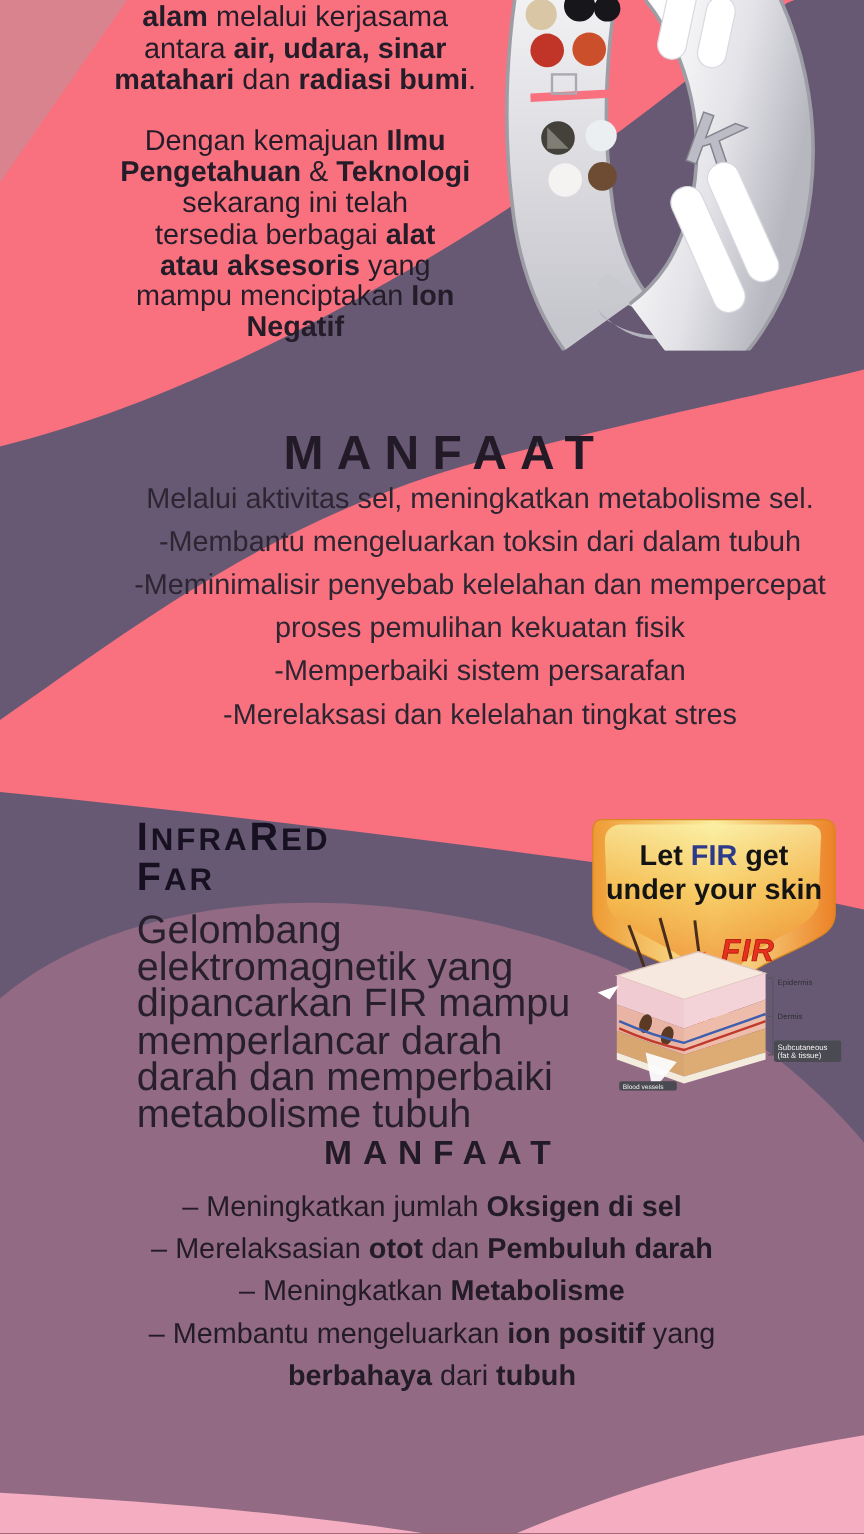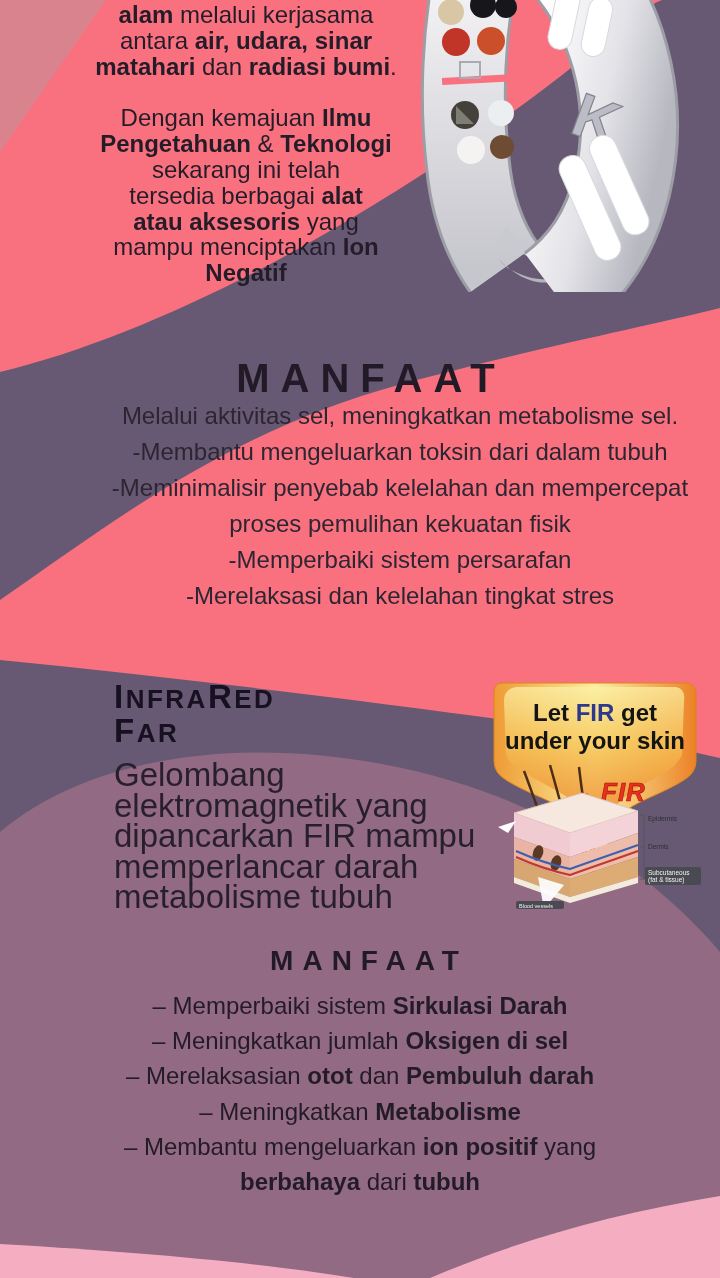--- a/index.html
+++ b/index.html
@@ -137,20 +137,21 @@
 
   <div id="fir-title" class="abs">
     <div class="line seg"><span>I</span><span class="sc">NFRA</span><span>R</span><span class="sc">ED</span></div>
     <div class="line seg"><span>F</span><span class="sc">AR</span></div>
   </div>
   <div id="fir-body" class="abs">
     <div class="line">Gelombang</div>
     <div class="line">elektromagnetik yang</div>
     <div class="line">dipancarkan FIR mampu</div>
     <div class="line">memperlancar darah</div>
+    <div class="line">darah dan memperbaiki</div>
     <div class="line">metabolisme tubuh</div>
   </div>
 
   <svg id="fir-figure" class="abs" width="218" height="228" viewBox="0 0 218 228">
     <defs>
       <linearGradient id="gold" x1="0" y1="0" x2="0" y2="1">
         <stop offset="0" stop-color="#fbf0a6"></stop>
         <stop offset="0.45" stop-color="#f6c355"></stop>
         <stop offset="1" stop-color="#ec8126"></stop>
       </linearGradient>
@@ -213,21 +214,20 @@
       <rect x="159" y="186" width="56" height="18" rx="2" fill="#4a4a52"></rect>
       <text x="162" y="194" fill="#f2f2f2">Subcutaneous</text>
       <text x="162" y="201" fill="#f2f2f2">(fat &amp; tissue)</text>
       <rect x="30" y="220" width="48" height="8" rx="2" fill="#4a4a52"></rect>
       <text x="33" y="226.5" font-size="5.5" fill="#f2f2f2">Blood vessels</text>
     </g>
   </svg>
 
   <div id="manfaat2-title" class="abs manfaat-title">MANFAAT</div>
   <div id="manfaat2-list" class="abs">
-    <div class="line seg"><span>– Memperbaiki sistem  </span><b>Sirkulasi Darah</b></div>
     <div class="line seg"><span>– Meningkatkan jumlah </span><b>Oksigen di sel</b></div>
     <div class="line seg"><span>– Merelaksasian </span><b>otot</b><span> dan </span><b>Pembuluh darah</b></div>
     <div class="line seg"><span>– Meningkatkan </span><b>Metabolisme</b></div>
     <div class="line seg"><span>– Membantu mengeluarkan </span><b>ion positif</b><span> yang</span></div>
     <div class="line seg"><b>berbahaya</b><span> dari </span><b>tubuh</b></div>
   </div>
 
 </div>
 
 </body></html>

